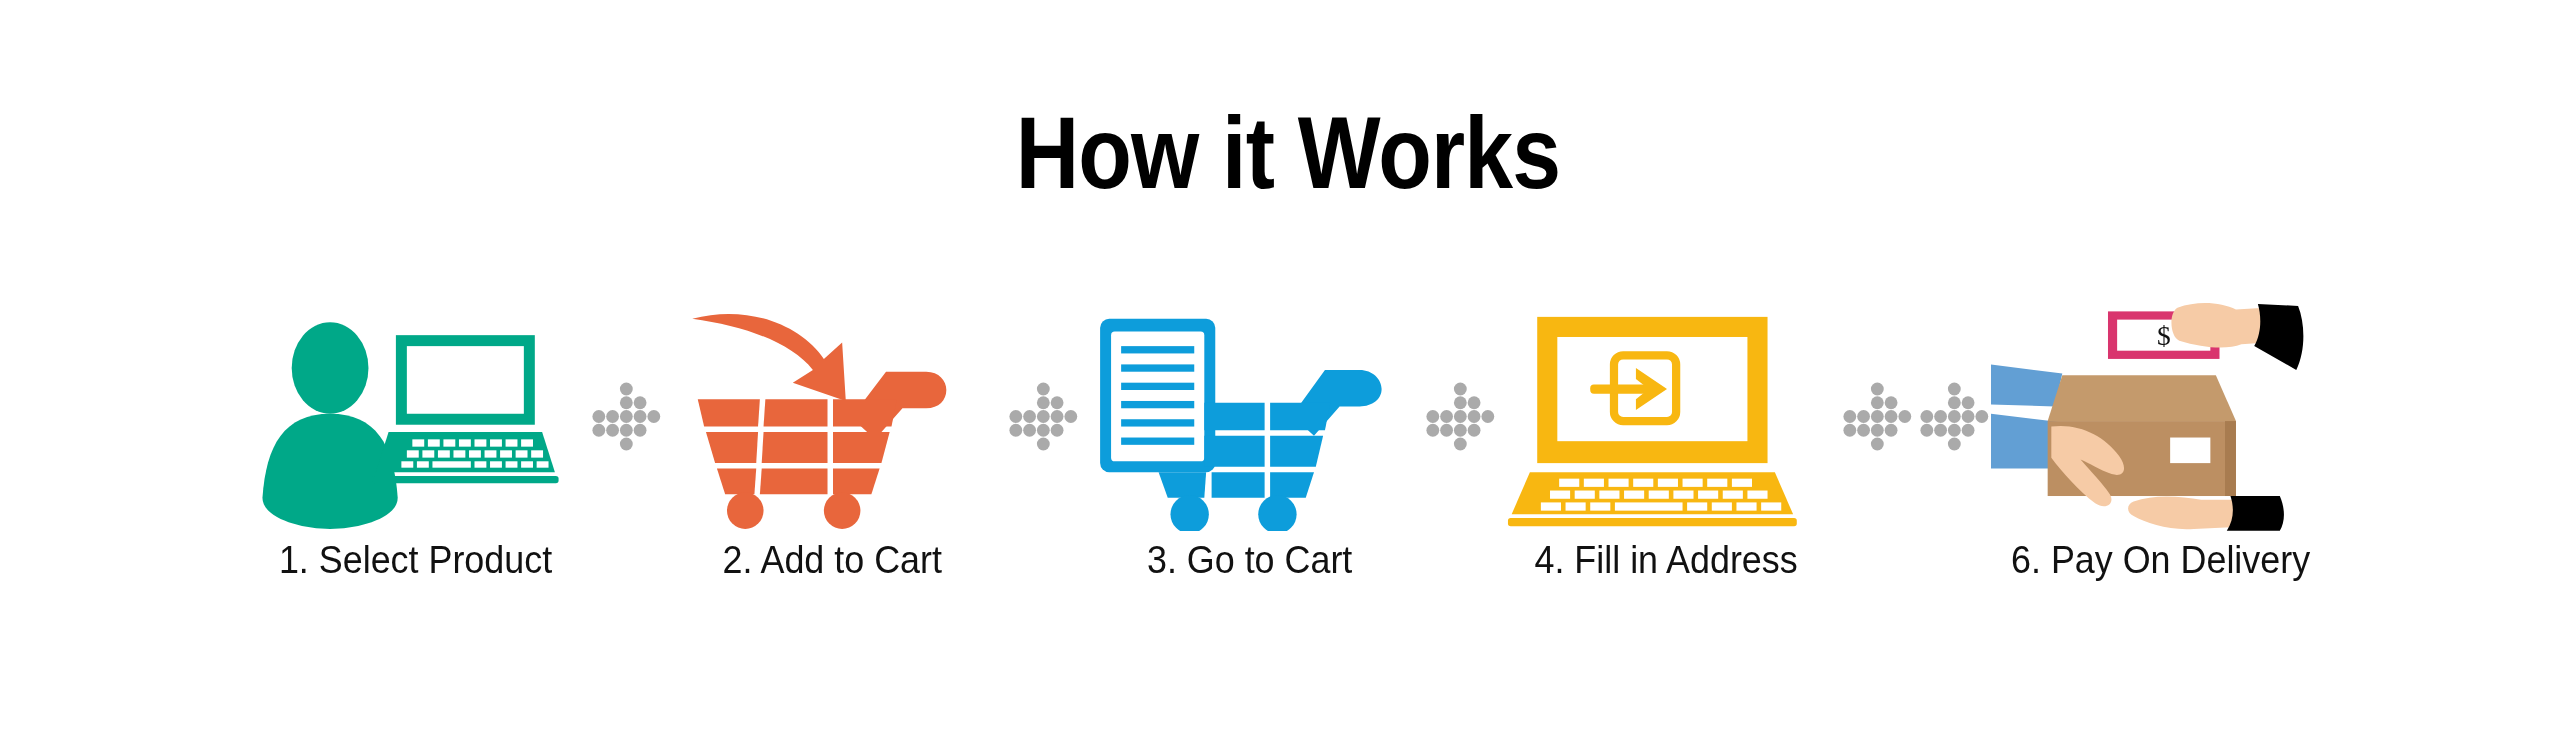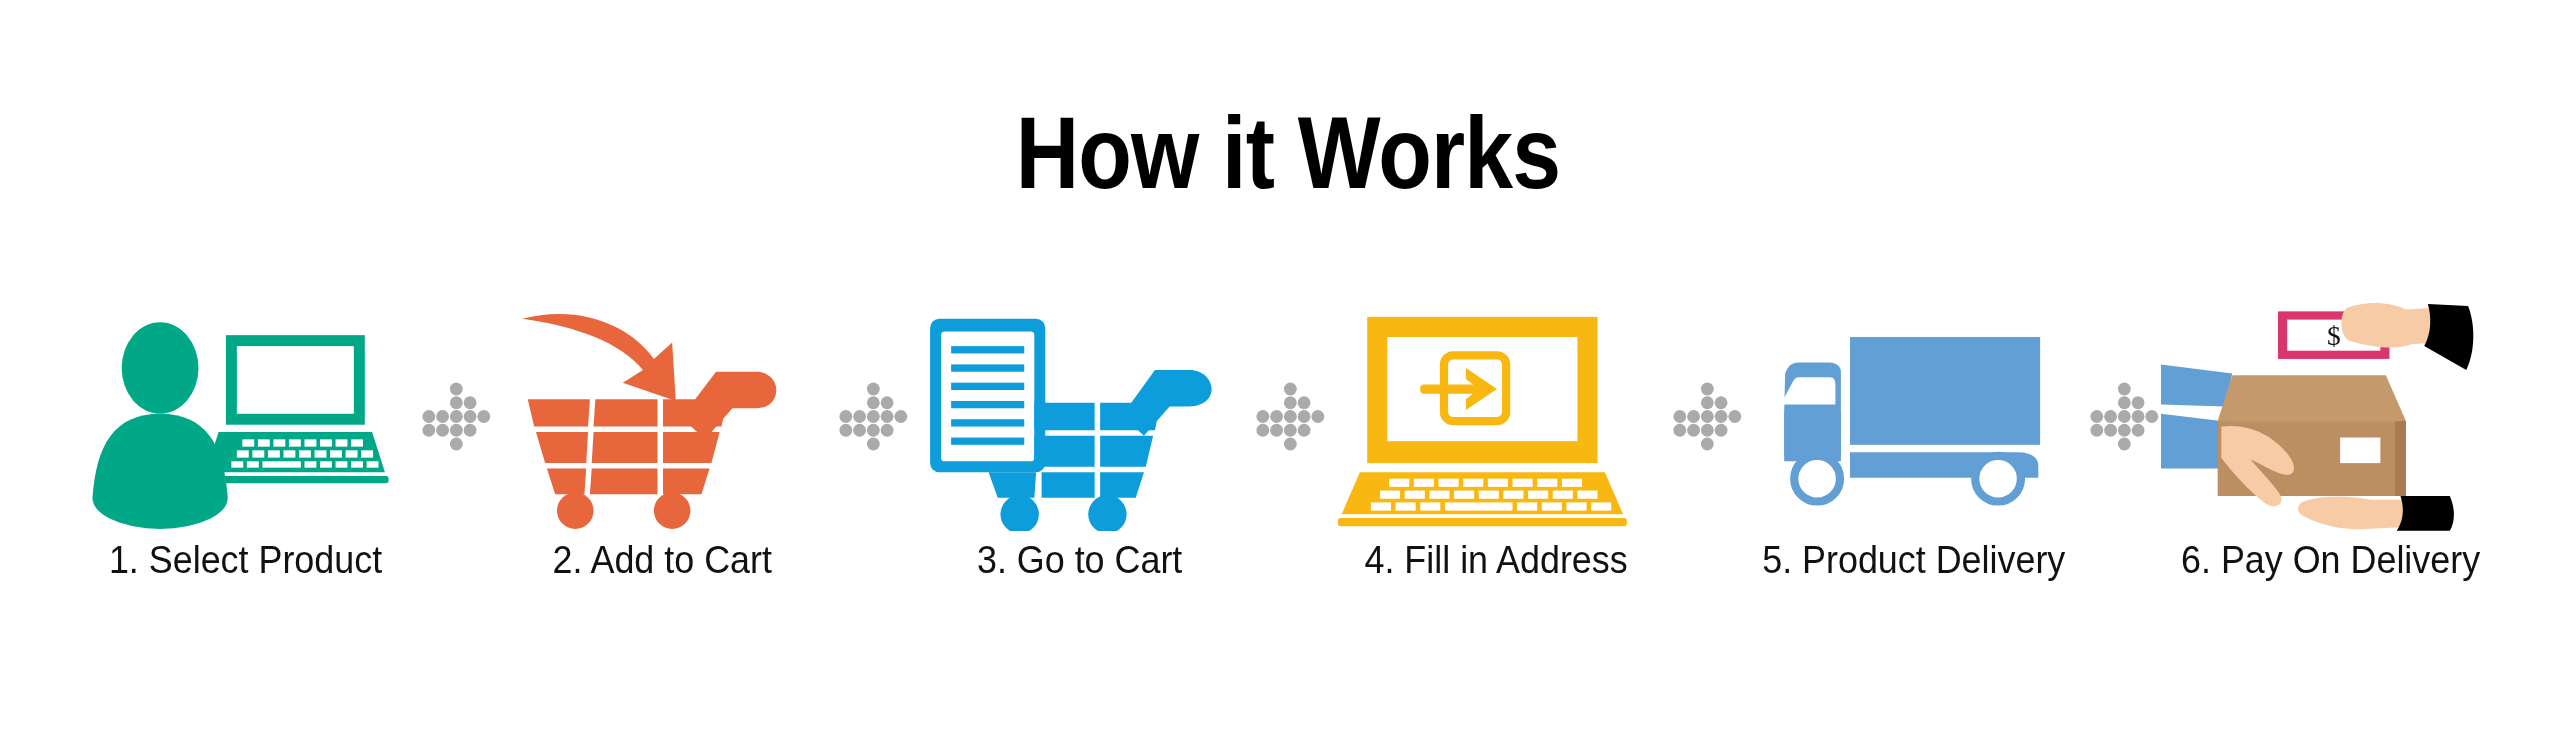--- a/index.html
+++ b/index.html
@@ -337,42 +337,20 @@
             <circle cx="74" cy="42" r="7"></circle>
           <circle cx="44" cy="57" r="7"></circle>
             <circle cx="59" cy="57" r="7"></circle>
           <circle cx="14" cy="57" r="7"></circle>
             <circle cx="29" cy="57" r="7"></circle>
           <circle cx="44" cy="72" r="7"></circle>
         </g>
       </svg>
     </div>
 
-    <div class="step">
-      <div class="art">
-        <svg viewBox="0 0 372 250" xmlns="http://www.w3.org/2000/svg">
-          <g fill="#629FD4">
-
-            <rect x="116" y="38" width="208" height="118"></rect>
-
-            <path d="M44 120 L44 168 L106 168 L106 76 C 106 70 100 66 94 66 L60 66 C 52 66 48 70 45 78 Z"></path>
-
-            <rect x="44" y="120" width="62" height="54"></rect>
-
-            <path d="M116 164 L300 164 C 314 164 322 170 322 178 L322 192 L116 192 Z"></path>
-          </g>
-
-          <path d="M60 82 L94 82 C 98 82 100 85 100 90 L100 112 L40 112 L54 86 C 56 83 57 82 60 82 Z" fill="#ffffff"></path>
-
-          <circle cx="80" cy="193" r="25" fill="#ffffff" stroke="#629FD4" stroke-width="9"></circle>
-          <circle cx="278" cy="193" r="25" fill="#ffffff" stroke="#629FD4" stroke-width="9"></circle>
-        </svg>
-      </div>
-      <div class="step-label">5. Product Delivery</div>
-    </div>
 
     <div class="sep">
       <svg width="77" height="77" viewBox="0 0 84 84" xmlns="http://www.w3.org/2000/svg">
         <g fill="#AAAAAA">
           <circle cx="44" cy="12" r="7"></circle>
           <circle cx="44" cy="27" r="7"></circle>
             <circle cx="59" cy="27" r="7"></circle>
           <circle cx="14" cy="42" r="7"></circle>
             <circle cx="29" cy="42" r="7"></circle>
             <circle cx="44" cy="42" r="7"></circle>

